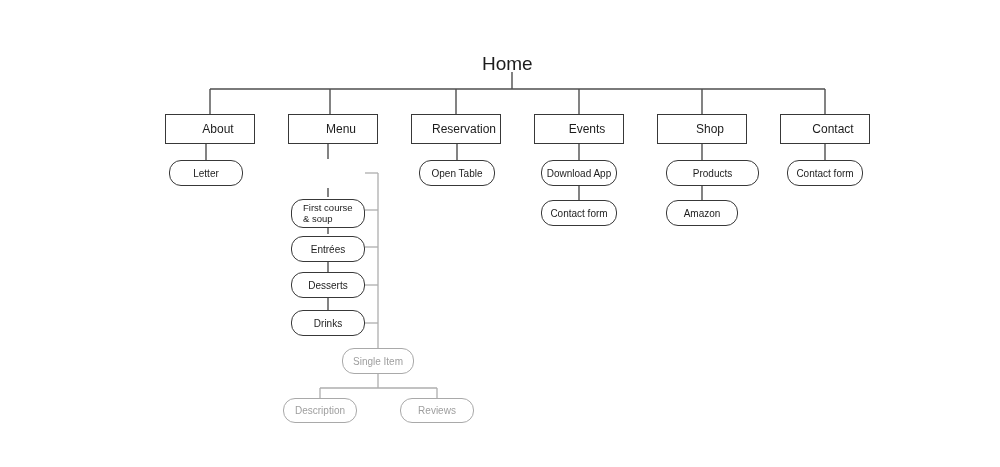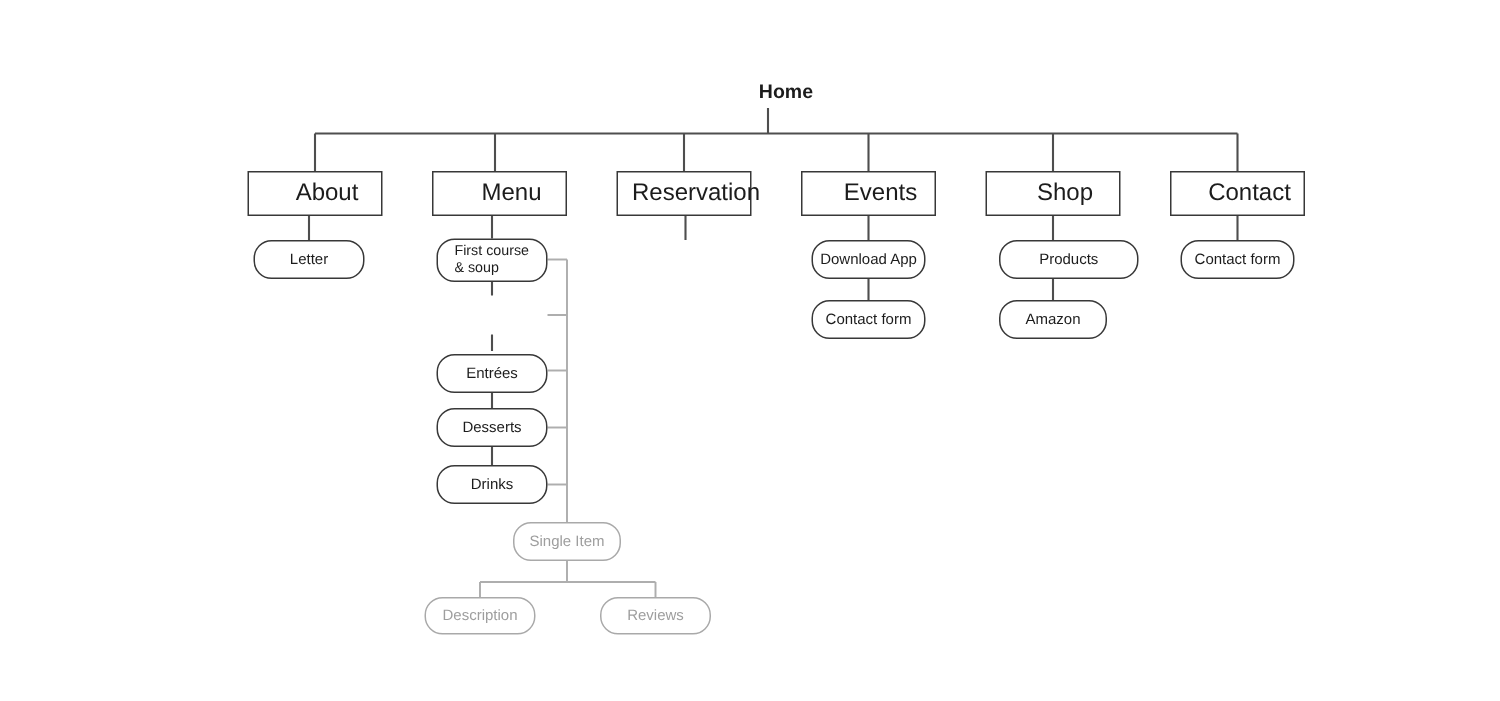--- a/index.html
+++ b/index.html
@@ -30,53 +30,54 @@
   .ln-gray {
     stroke: var(--muted-connector, #aeaeae);
     stroke-width: 1.3;
     fill: none;
   }
   .root-label {
     position: absolute;
     left: 482px;
     top: 53px;
     width: 60px;
-    text-align: right;
-    font-size: 13px;
-    font-weight: 700;
+    text-align: left;
+    font-size: 19px;
+    font-weight: 400;
     color: var(--node-text, #1c1c1c);
   }
   .node {
     position: absolute;
     box-sizing: border-box;
     background: #ffffff;
     display: flex;
     align-items: center;
     justify-content: center;
     text-align: center;
     color: var(--node-text, #1c1c1c);
   }
   .rect {
     border: 1.6px solid var(--node-border, #383838);
-    font-size: 16px;
+    font-size: 12px;
     padding-left: 16px;
   }
   .pill {
     border: 1.5px solid var(--node-border, #383838);
     border-radius: 12px;
     font-size: 10px;
   }
   .pill.two-line {
     flex-direction: column;
     align-items: flex-start;
     justify-content: center;
     padding-left: 11px;
     font-size: 9.5px;
     line-height: 1.12;
     text-align: left;
+    margin-top: 40px;
   }
   .pill.gray {
     border-color: var(--muted-border, #a9a9a9);
     color: var(--muted-text, #9e9e9e);
   }
 </style>
 </head>
 <body>
 
 <div class="stage">
@@ -138,20 +139,21 @@
   <div class="node pill" style="left:169px; top:160px; width:74px; height:26px;">Letter</div>
 
   <div class="node pill two-line" style="left:291px; top:159px; width:74px; height:29px;">
     <span>First course</span>
     <span>&amp; soup</span>
   </div>
   <div class="node pill" style="left:291px; top:197px; width:74px; height:26px;margin-top:39px;">Entrées</div>
   <div class="node pill" style="left:291px; top:310px; width:74px; height:26px;">Drinks</div>
   <div class="node pill" style="left:291px; top:272px; width:74px; height:26px;">Desserts</div>
 
+  <div class="node pill" style="left:419px; top:160px; width:76px; height:26px;">Open Table</div>
 
   <div class="node pill" style="left:541px; top:160px; width:76px; height:26px;">Download App</div>
   <div class="node pill" style="left:541px; top:200px; width:76px; height:26px;">Contact form</div>
 
   <div class="node pill" style="left:666px; top:160px; width:93px; height:26px;">Products</div>
   <div class="node pill" style="left:666px; top:200px; width:72px; height:26px;">Amazon</div>
 
   <div class="node pill" style="left:787px; top:160px; width:76px; height:26px;">Contact form</div>
 
   <div class="node pill gray" style="left:342px; top:348px; width:72px; height:26px;">Single Item</div>

